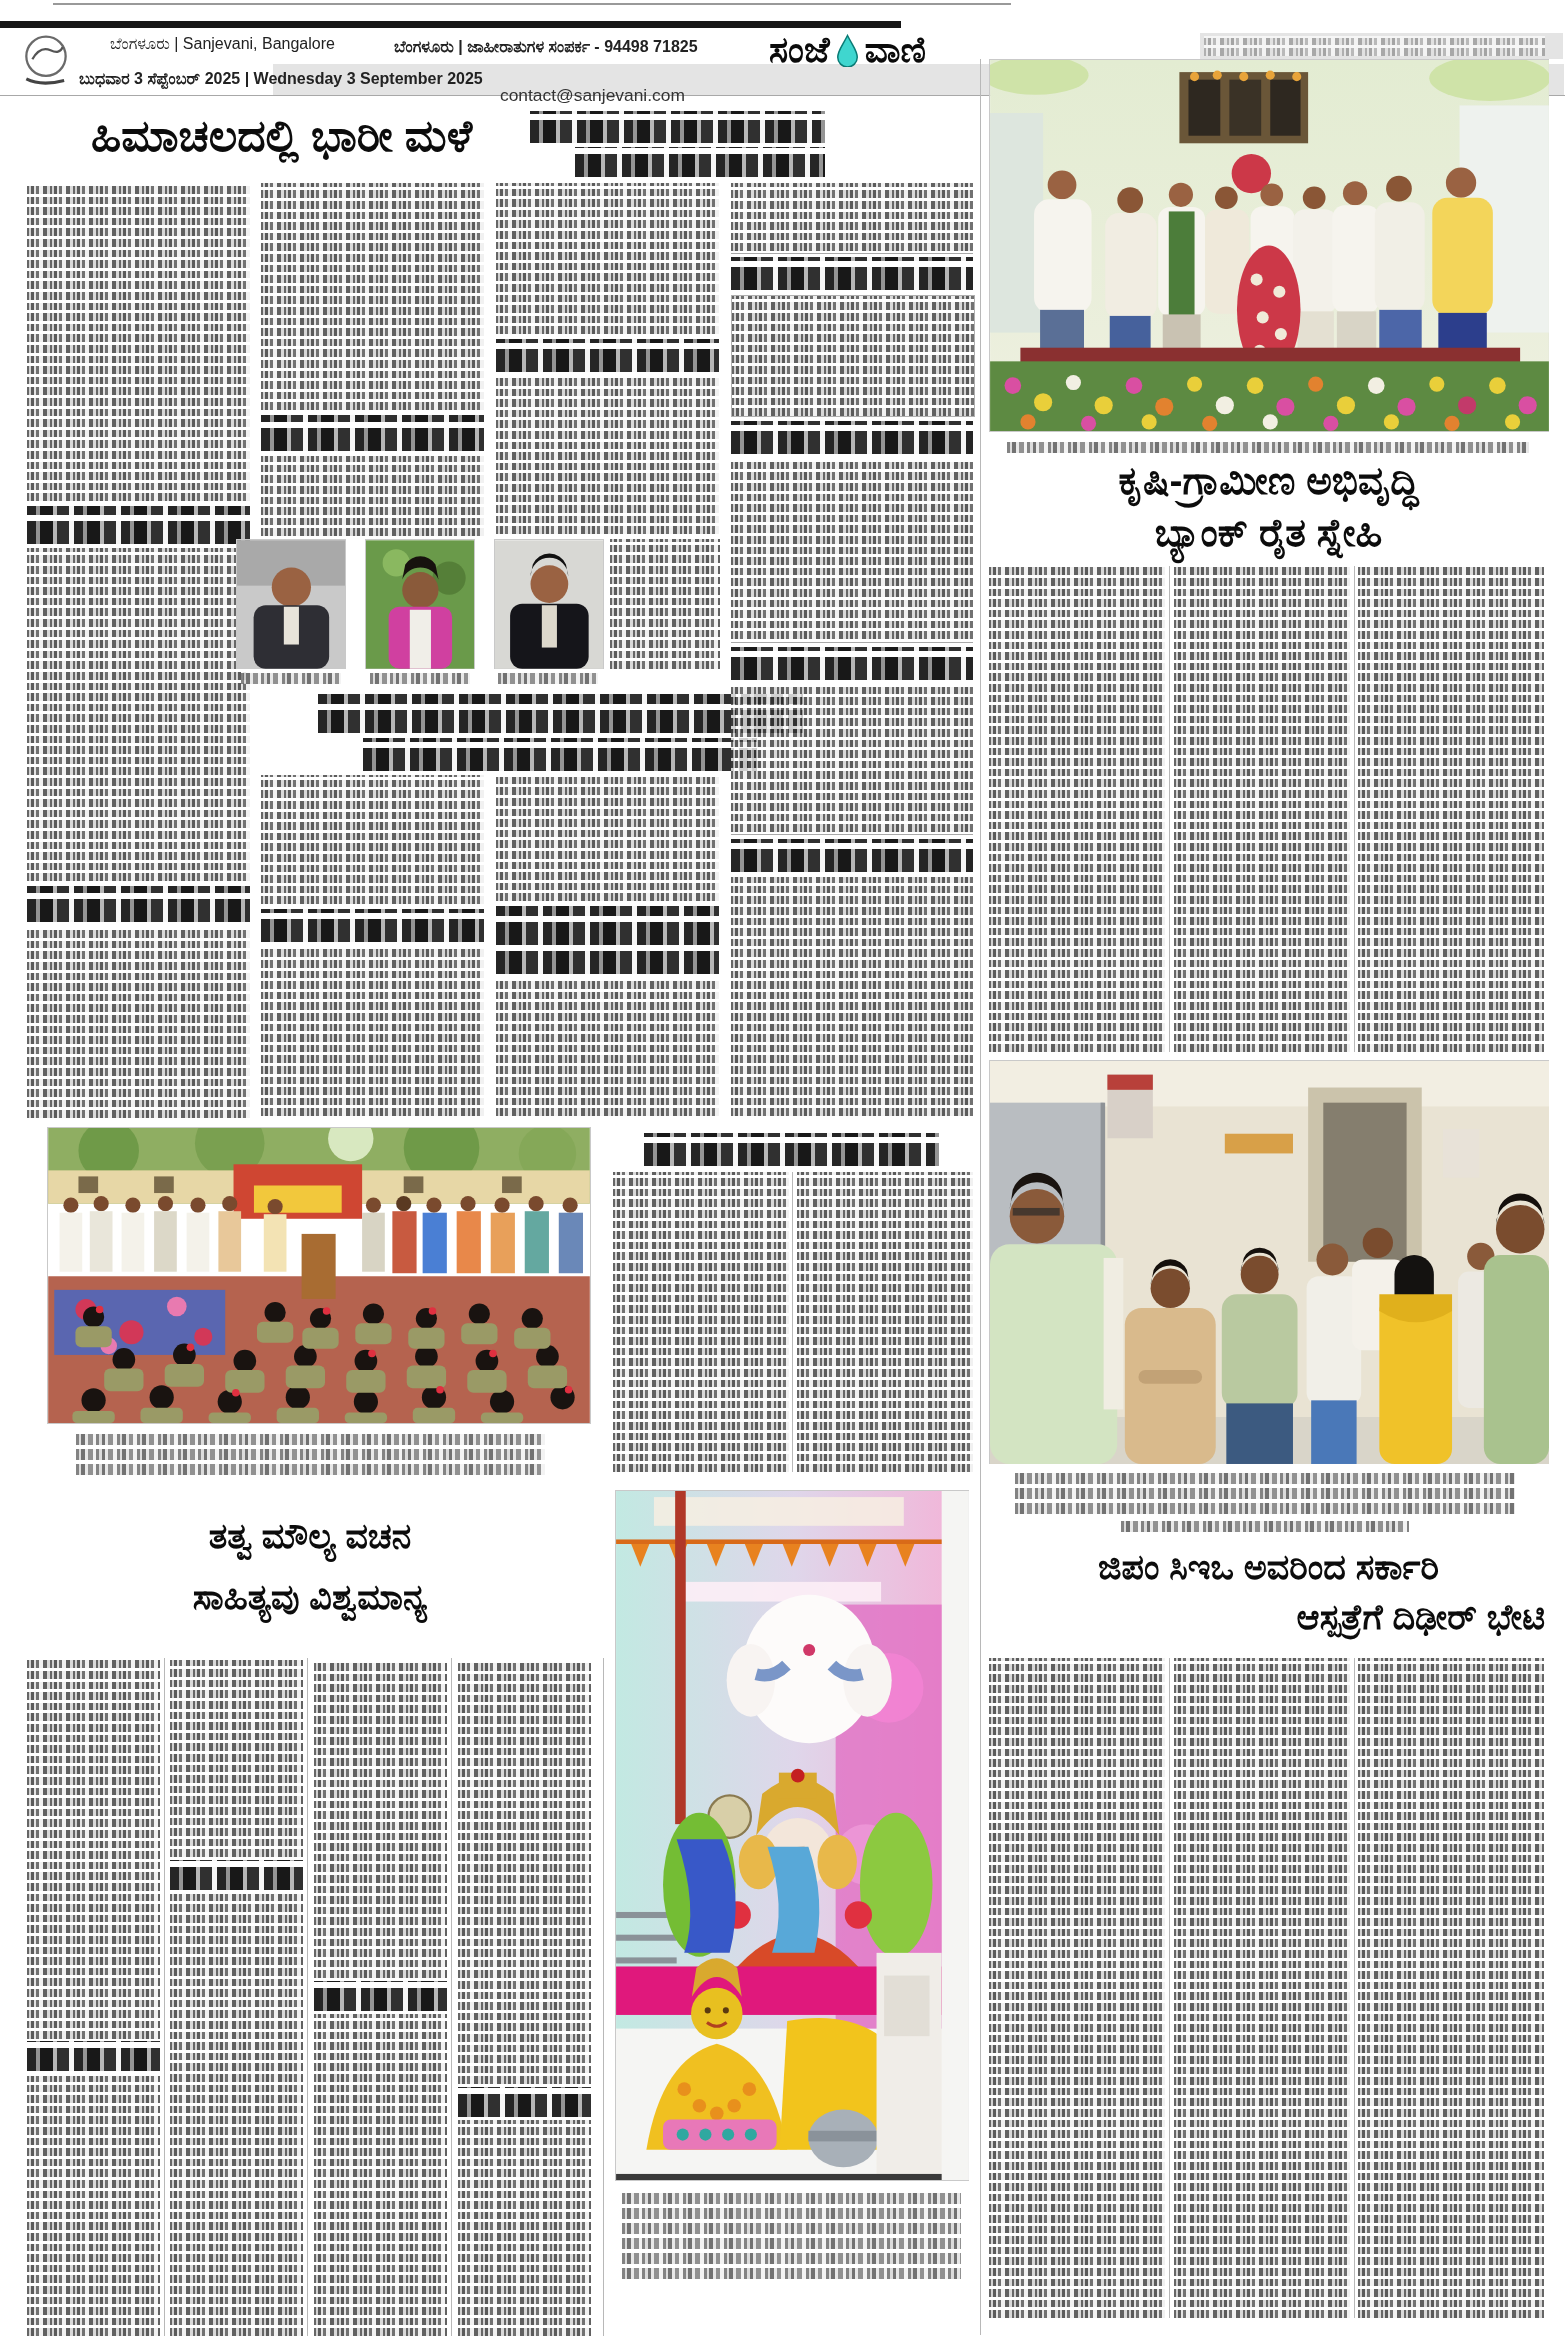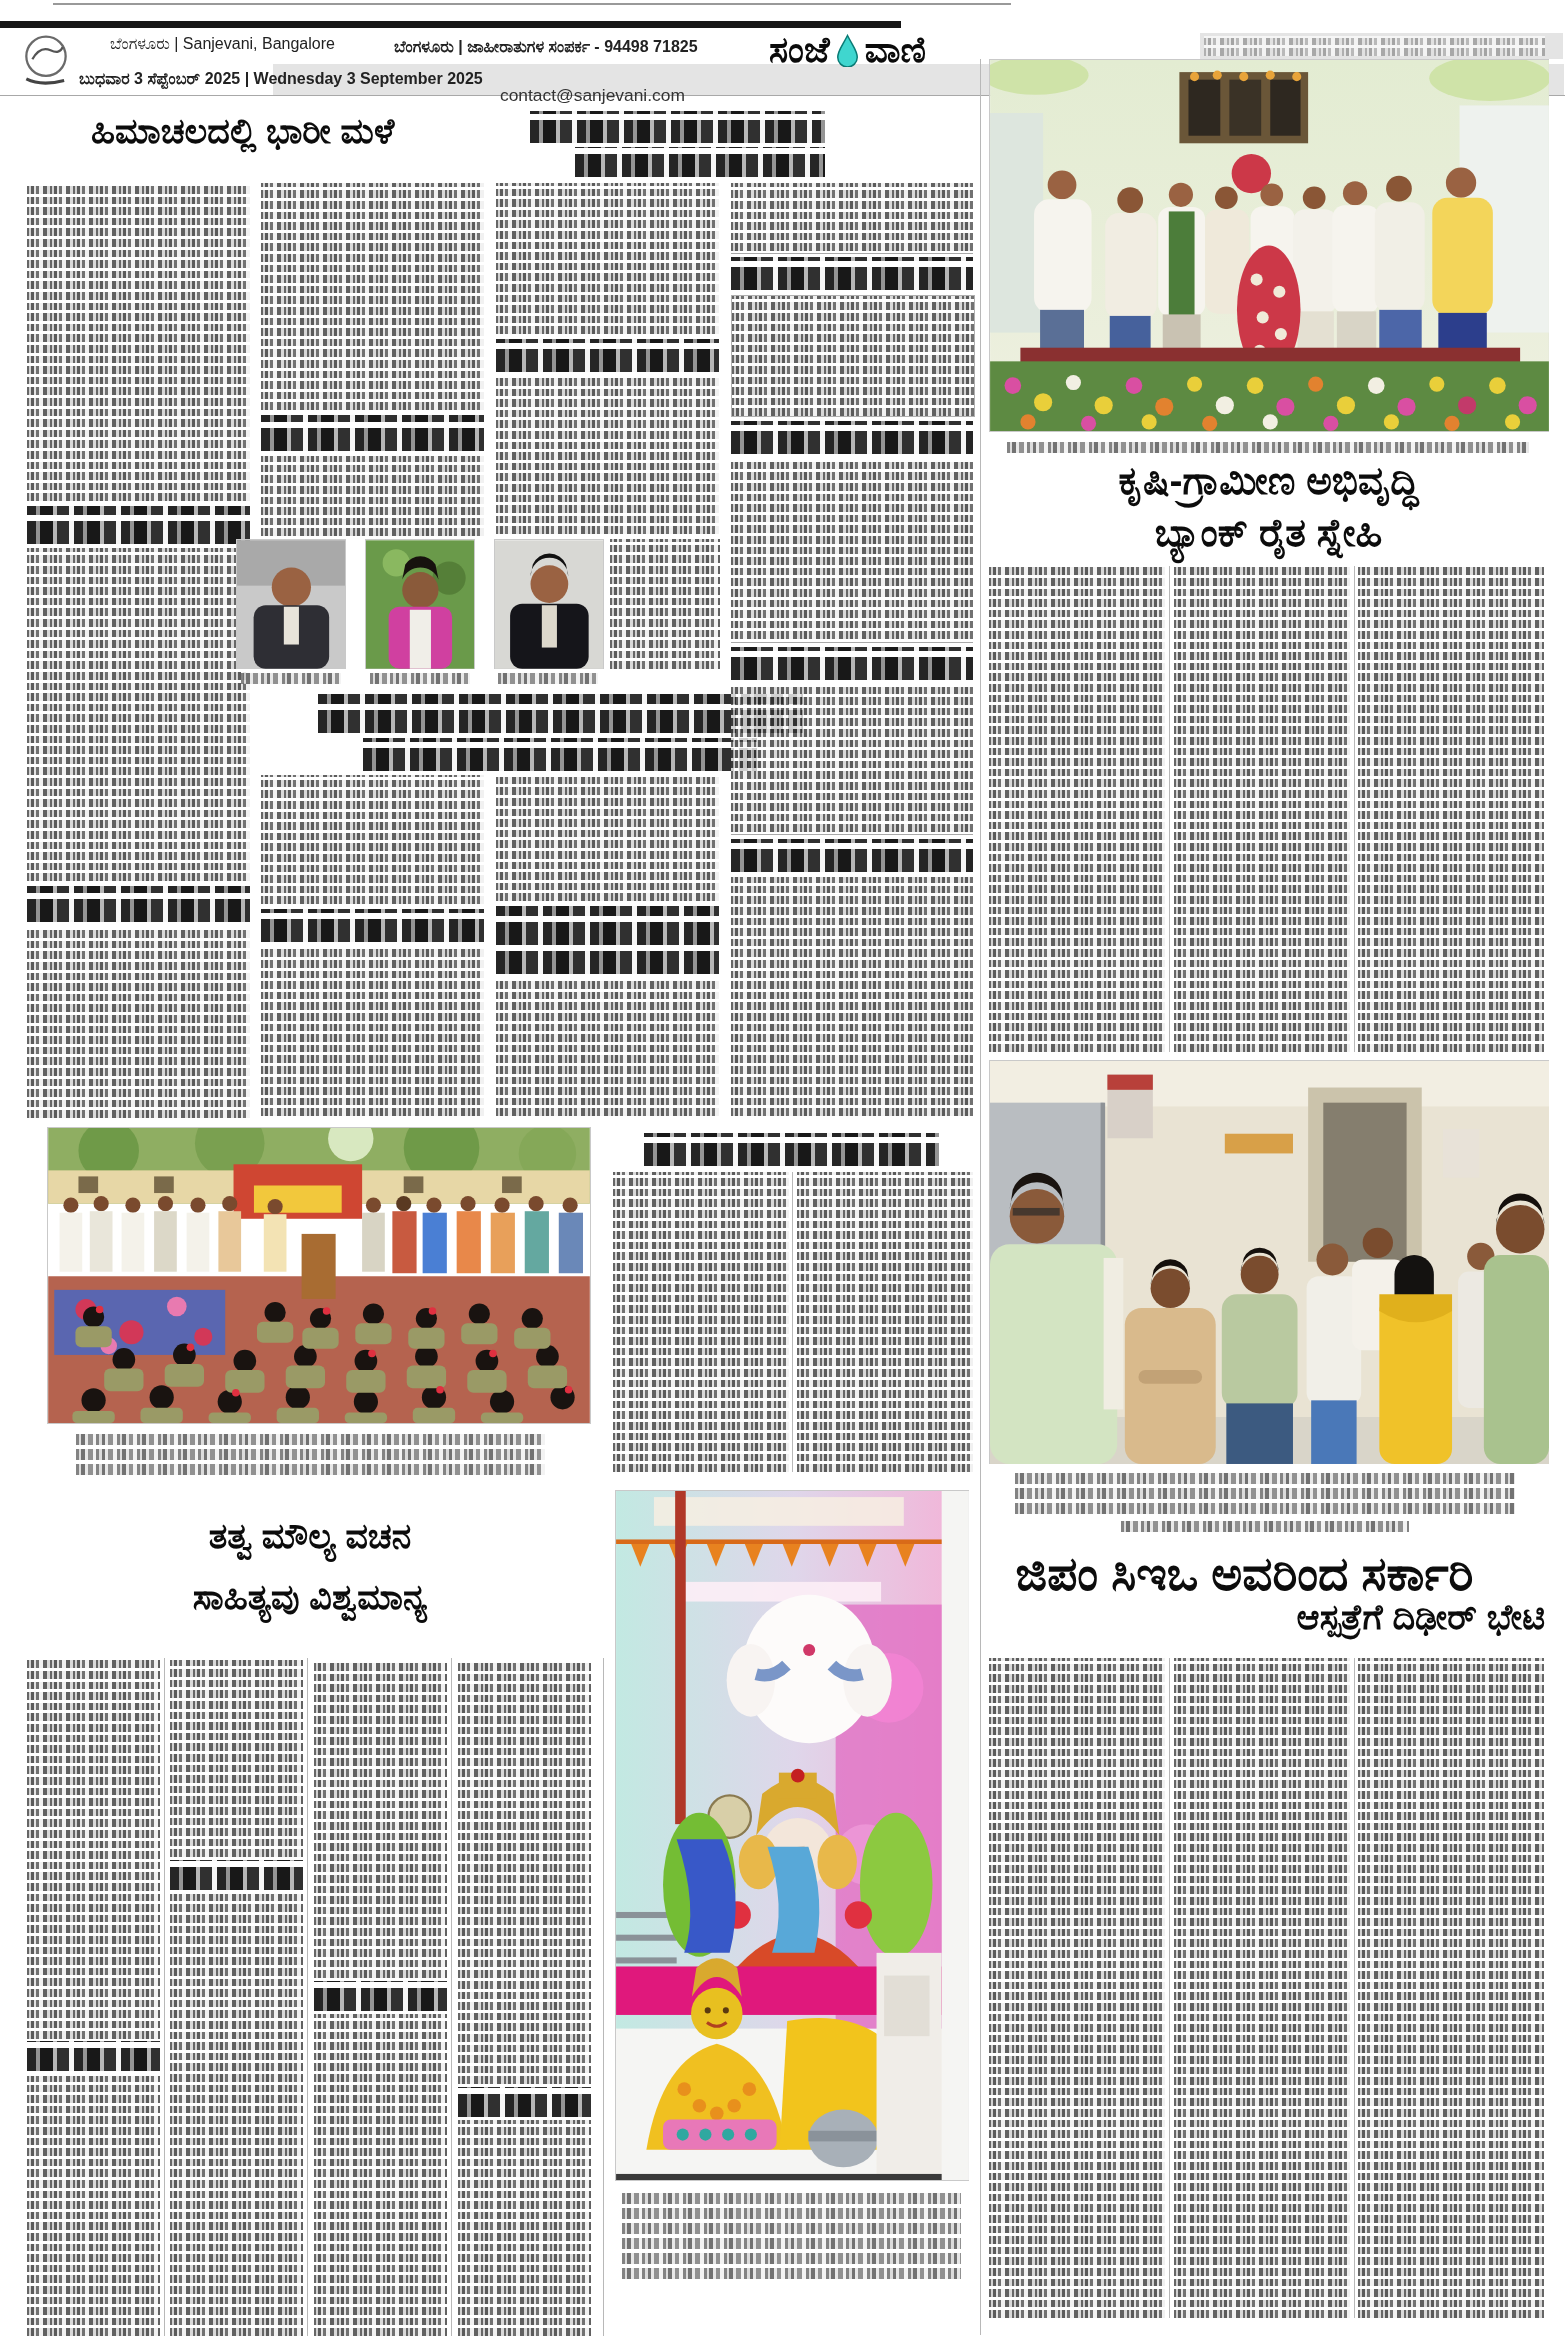--- a/index.html
+++ b/index.html
@@ -65,21 +65,21 @@
       </svg>
     </span>
     <span>ವಾಣಿ</span>
   </div>
 
   <div class="abs gl" style="left:1204px;top:36px;width:341px;height:19.7px;"></div>
   <div class="abs gl" style="left:1287px;top:67px;width:257px;height:19.7px;"></div>
 
   <div class="abs vr" style="left:980px;top:59px;height:2276px;"></div>
 
-  <div class="abs hl" style="left:91px;top:112px;font-size:35px;">ಹಿಮಾಚಲದಲ್ಲಿ ಭಾರೀ ಮಳೆ</div>
+  <div class="abs hl" style="left:91px;top:112px;font-size:44px;">ಹಿಮಾಚಲದಲ್ಲಿ ಭಾರೀ ಮಳೆ</div>
   <div class="abs gx" style="left:530px;top:111px;width:295px;height:32px;"></div>
   <div class="abs gx" style="left:575px;top:147px;width:250px;height:30px;"></div>
 
   <div class="abs g" style="left:26.5px;top:183px;width:223px;height:318px;"></div>
   <div class="abs gx" style="left:26.5px;top:506px;width:223px;height:38px;"></div>
   <div class="abs g" style="left:26.5px;top:548px;width:223px;height:333px;"></div>
   <div class="abs gx" style="left:26.5px;top:886px;width:223px;height:36px;"></div>
   <div class="abs g" style="left:26.5px;top:927px;width:223px;height:191px;"></div>
 
   <div class="abs g" style="left:261px;top:183px;width:223px;height:227px;"></div>
@@ -530,21 +530,21 @@
       <circle cx="648" cy="258" r="18" fill="#8a5a3a"></circle>
       <rect x="618" y="278" width="62" height="180" rx="14" fill="#ece9e2"></rect>
       <circle cx="700" cy="222" r="32" fill="#7a4c2e"></circle>
         <path d="M668 216 a32 32 0 0 1 64 0 l-4 -22 a30 30 0 0 0 -56 0 Z" fill="#15100c"></path>
       <rect x="652" y="256" width="86" height="276" rx="22" fill="#a9c28e"></rect>
     </svg>
   </div>
   <div class="abs cap" style="left:1015px;top:1470px;width:500px;height:44px;"></div>
   <div class="abs cap" style="left:1121px;top:1517px;width:288px;height:15px;"></div>
 
-  <div class="abs hl hl-c" style="left:968px;top:1548px;width:553px;font-size:47px;">ಜಿಪಂ ಸಿಇಒ ಅವರಿಂದ ಸರ್ಕಾರಿ</div>
+  <div class="abs hl hl-c" style="left:992px;top:1548px;width:553px;font-size:35px;">ಜಿಪಂ ಸಿಇಒ ಅವರಿಂದ ಸರ್ಕಾರಿ</div>
   <div class="abs hl hl-c" style="left:992px;top:1598px;width:553px;font-size:35px;text-align:right;">ಆಸ್ಪತ್ರೆಗೆ ದಿಢೀರ್ ಭೇಟಿ</div>
 
   <div class="abs g" style="left:989px;top:1658px;width:176px;height:660px;"></div>
   <div class="abs g" style="left:1174px;top:1658px;width:176px;height:660px;"></div>
   <div class="abs g" style="left:1358px;top:1658px;width:186px;height:660px;"></div>
   <div class="abs vr" style="left:1169px;top:1658px;height:660px;"></div>
   <div class="abs vr" style="left:1354px;top:1658px;height:660px;"></div>
 
 </div>
 

